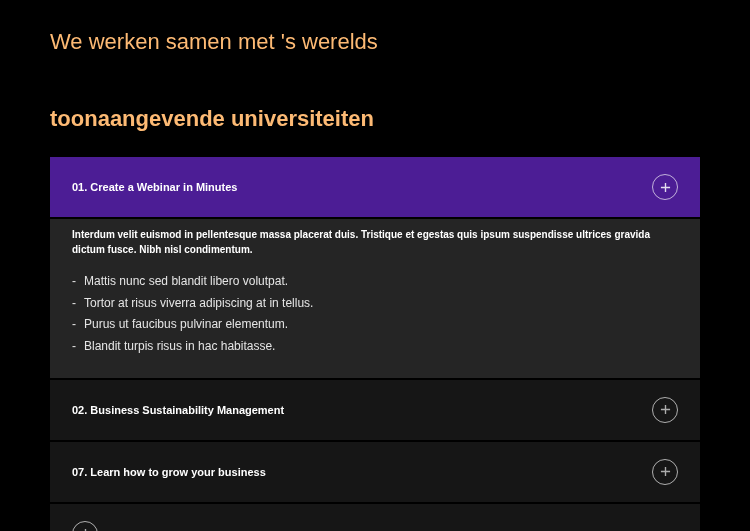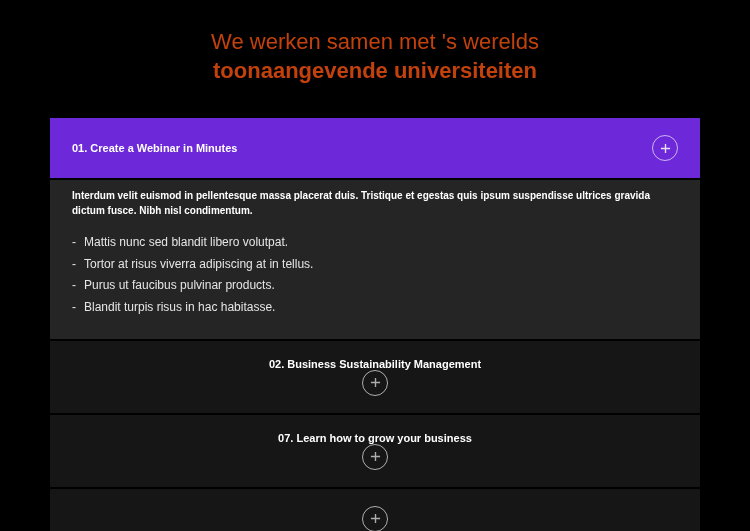--- a/index.html
+++ b/index.html
@@ -9,53 +9,51 @@
     }
     body {
       background: #000;
       font-family: -apple-system, BlinkMacSystemFont, "Segoe UI", Arial, sans-serif;
       width: 750px;
       height: 531px;
       overflow: hidden;
       padding: 28px 50px;
     }
     .heading {
-      text-align: center;
-      color: #c2410c;
+      color: #fdba74;
       margin-bottom: 24px;
     }
     .heading-line1 {
       font-size: 22px;
       font-weight: 400;
       line-height: 1.3;
     }
     .heading-line2 {
       font-size: 22px;
       font-weight: 700;
       line-height: 1.3;
+      margin-top: 48px;
     }
     .accordion {
       display: flex;
       flex-direction: column;
       gap: 2px;
     }
     .accordion-header {
       display: flex;
       align-items: center;
       justify-content: space-between;
       padding: 17px 22px;
       cursor: pointer;
     }
     .accordion-header.active {
-      background: #6d28d9;
-      margin-top: 9px;
+      background: #4c1d95;
     }
     .accordion-header.inactive {
       background: #161616;
-      flex-direction: column;
     }
     .accordion-title {
       color: #fff;
       font-size: 11px;
       font-weight: 700;
     }
     .plus-icon {
       width: 26px;
       height: 26px;
       border: 1.5px solid rgba(255,255,255,0.65);
@@ -113,21 +111,21 @@
       <svg viewBox="0 0 12 12">
           <path d="M6 1v10M1 6h10" stroke="rgba(255,255,255,0.85)" stroke-width="1.5" fill="none"></path>
         </svg>
     </span>
   </div>
   <div class="accordion-content">
     <p class="content-intro">Interdum velit euismod in pellentesque massa placerat duis. Tristique et egestas quis ipsum suspendisse ultrices gravida dictum fusce. Nibh nisl condimentum.</p>
     <ul class="content-list">
       <li>Mattis nunc sed blandit libero volutpat.</li>
       <li>Tortor at risus viverra adipiscing at in tellus.</li>
-      <li>Purus ut faucibus pulvinar products.</li>
+      <li>Purus ut faucibus pulvinar elementum.</li>
       <li>Blandit turpis risus in hac habitasse.</li>
     </ul>
   </div>
 
   <div class="accordion-header inactive">
     <span class="accordion-title">02. Business Sustainability Management</span>
     <span class="plus-icon">
       <svg viewBox="0 0 12 12">
           <path d="M6 1v10M1 6h10" stroke="rgba(255,255,255,0.65)" stroke-width="1.5" fill="none"></path>
         </svg>

